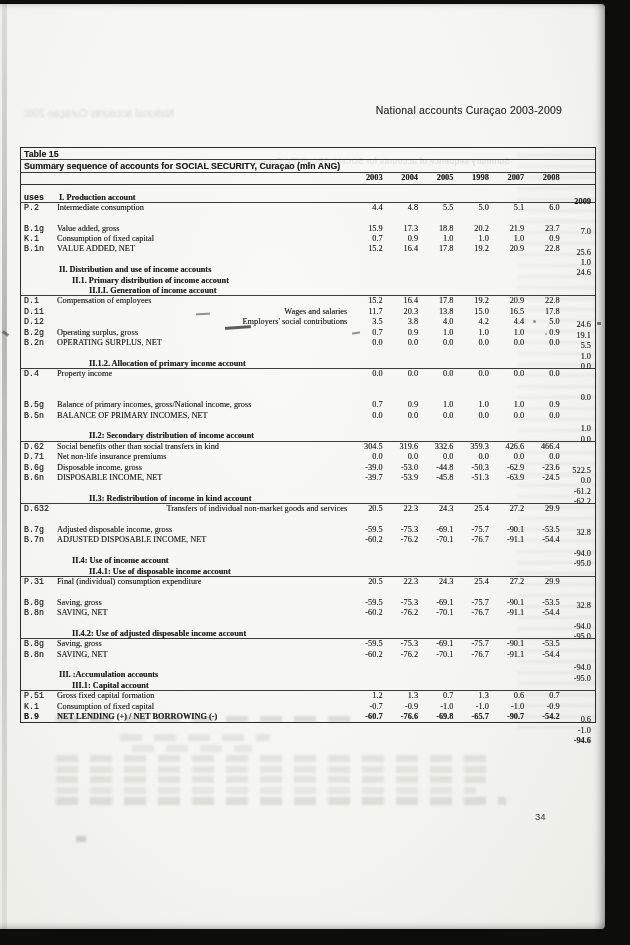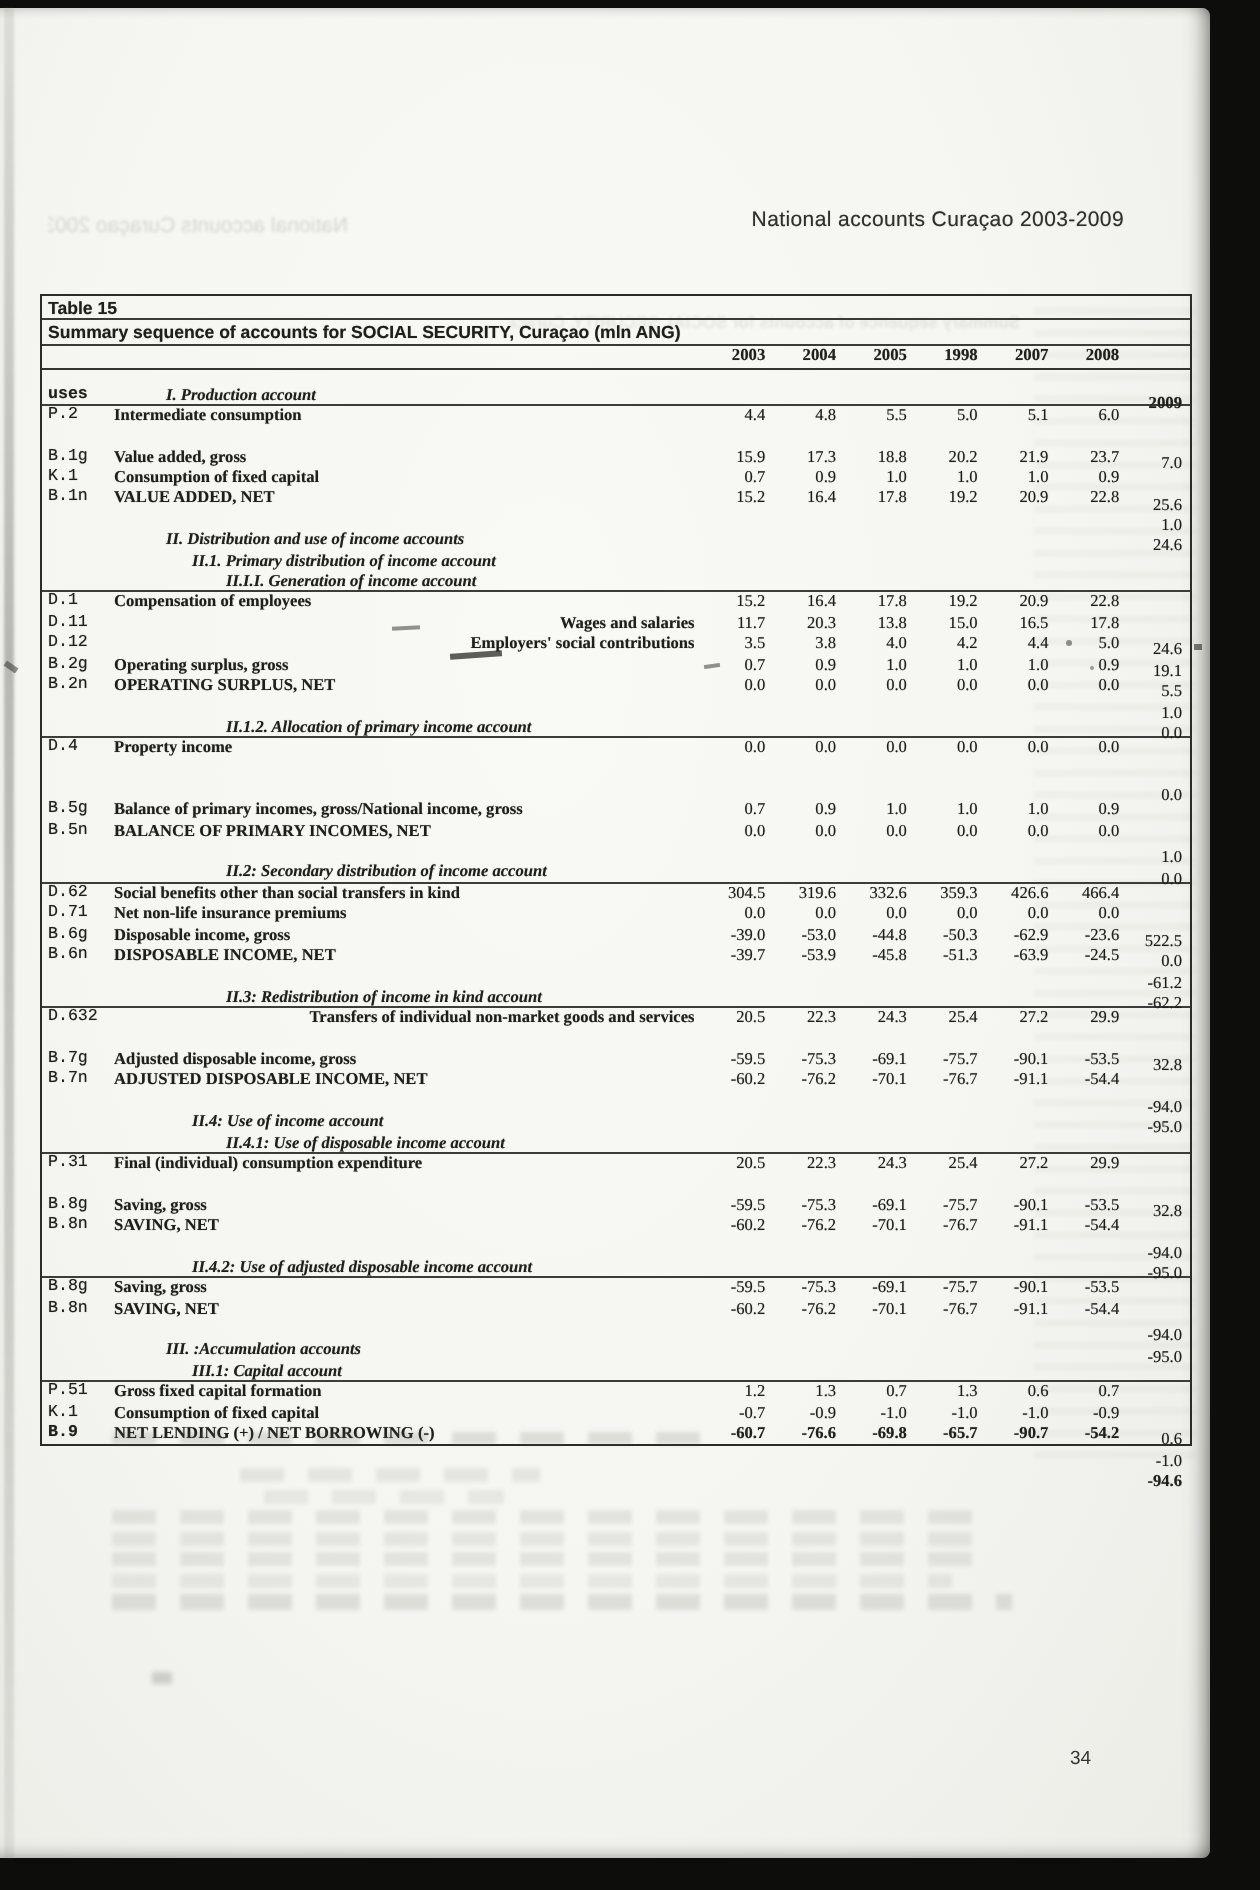--- a/index.html
+++ b/index.html
@@ -44,25 +44,25 @@
   .t-sub{
     font:bold 8.8px "Liberation Sans",sans-serif;line-height:10.5px;
     padding:1px 0 0 3px;border-bottom:1px solid #3a3a36;white-space:nowrap;overflow:hidden;
   }
   .yearrow{display:flex;height:11px;line-height:11px;border-bottom:1.4px solid #33332f;}
   .yearrow .c-val{font:bold 8.4px "Liberation Serif",serif;}
   .t-body{padding-top:8px;font-size:8.3px;}
   .trow{display:flex;height:10.4px;line-height:10.4px;box-sizing:border-box;}
   .trow.rule{border-bottom:1.3px solid #3c3c38;}
   .c-code{flex:none;width:36px;padding-left:3px;box-sizing:border-box;white-space:nowrap;font-family:Liberation Mono, monospace;}
-  .c-label{flex:1;min-width:0;white-space:nowrap;overflow:hidden;font-weight:bold;}
+  .c-label{flex:1;min-width:0;white-space:nowrap;overflow:hidden;}
   .c-label.sub{padding-left:8px;text-align:right;}
   .c-val{flex:none;width:35.4px;text-align:right;box-sizing:border-box;}
   .c-val:last-child{padding-right:4px;margin-top:24px;}
-  .trow.head .c-label{font-weight:bold;font-style:italic;margin-left:24px;}
+  .trow.head .c-label{font-weight:bold;}
   .trow.head .c-code{font-weight:bold;}
   .trow.lvl1 .c-label{padding-left:2px;}
   .trow.lvl2 .c-label{padding-left:15px;}
   .trow.lvl3 .c-label{padding-left:32px;}
   .trow.bold .c-code,.trow.bold .c-label,.trow.bold .c-val{font-weight:bold;}
   
   .ghost-bottom{position:absolute;left:20px;top:712px;width:492px;}
   .gr{
     background:repeating-linear-gradient(90deg, rgba(95,95,88,.55) 0 22px, rgba(95,95,88,0) 22px 34px);
     filter:blur(1px);margin-bottom:3.5px;
@@ -72,21 +72,21 @@
     background:repeating-linear-gradient(180deg, rgba(110,110,100,.10) 0 3px, transparent 3px 11px);
     filter:blur(1px);opacity:.6;
   }
   .ghost-sub{
     position:absolute;left:255px;top:152px;width:255px;overflow:hidden;white-space:nowrap;
     font:bold 8.5px "Liberation Sans",sans-serif;color:#6e6e66;opacity:.14;
     transform:scaleX(-1);filter:blur(.7px);
   }
   .speck{position:absolute;background:#2a2a26;filter:blur(.35px);}
   .page-number{
-    position:absolute;left:535px;top:870px;
+    position:absolute;left:535px;top:807px;
     font:9.5px "Liberation Sans",sans-serif;color:#333331;text-align:right;
   }
 </style>
 </head>
 <body>
 
 <div class="page">
   <div class="left-streak"></div>
 
   <div class="ghost-header">National accounts Curaçao 2003-2009</div>

